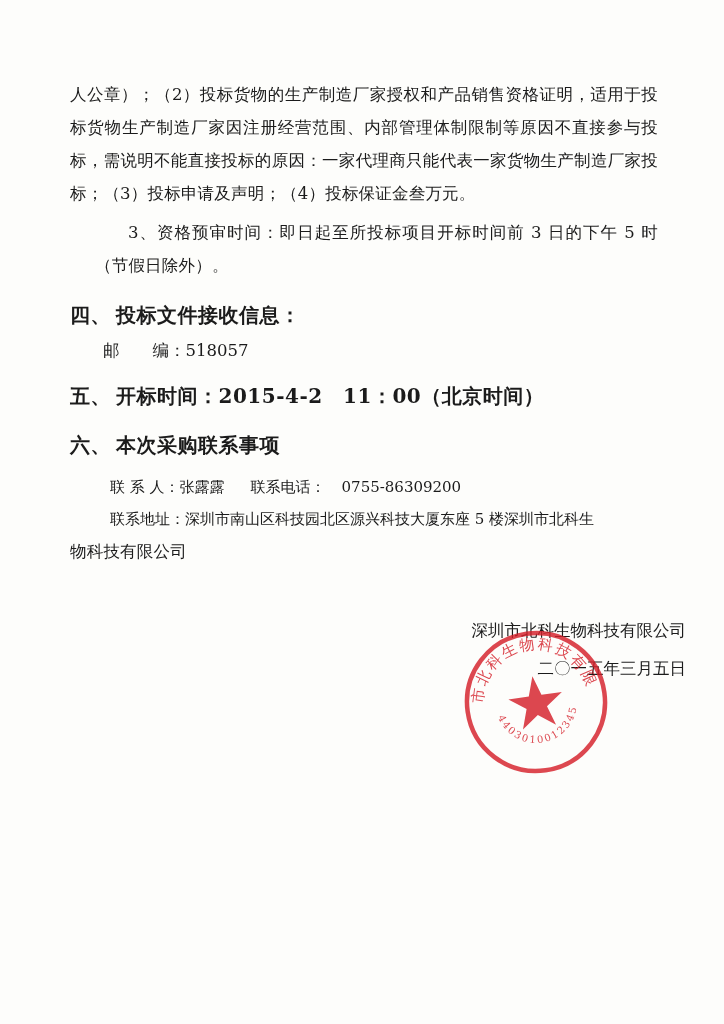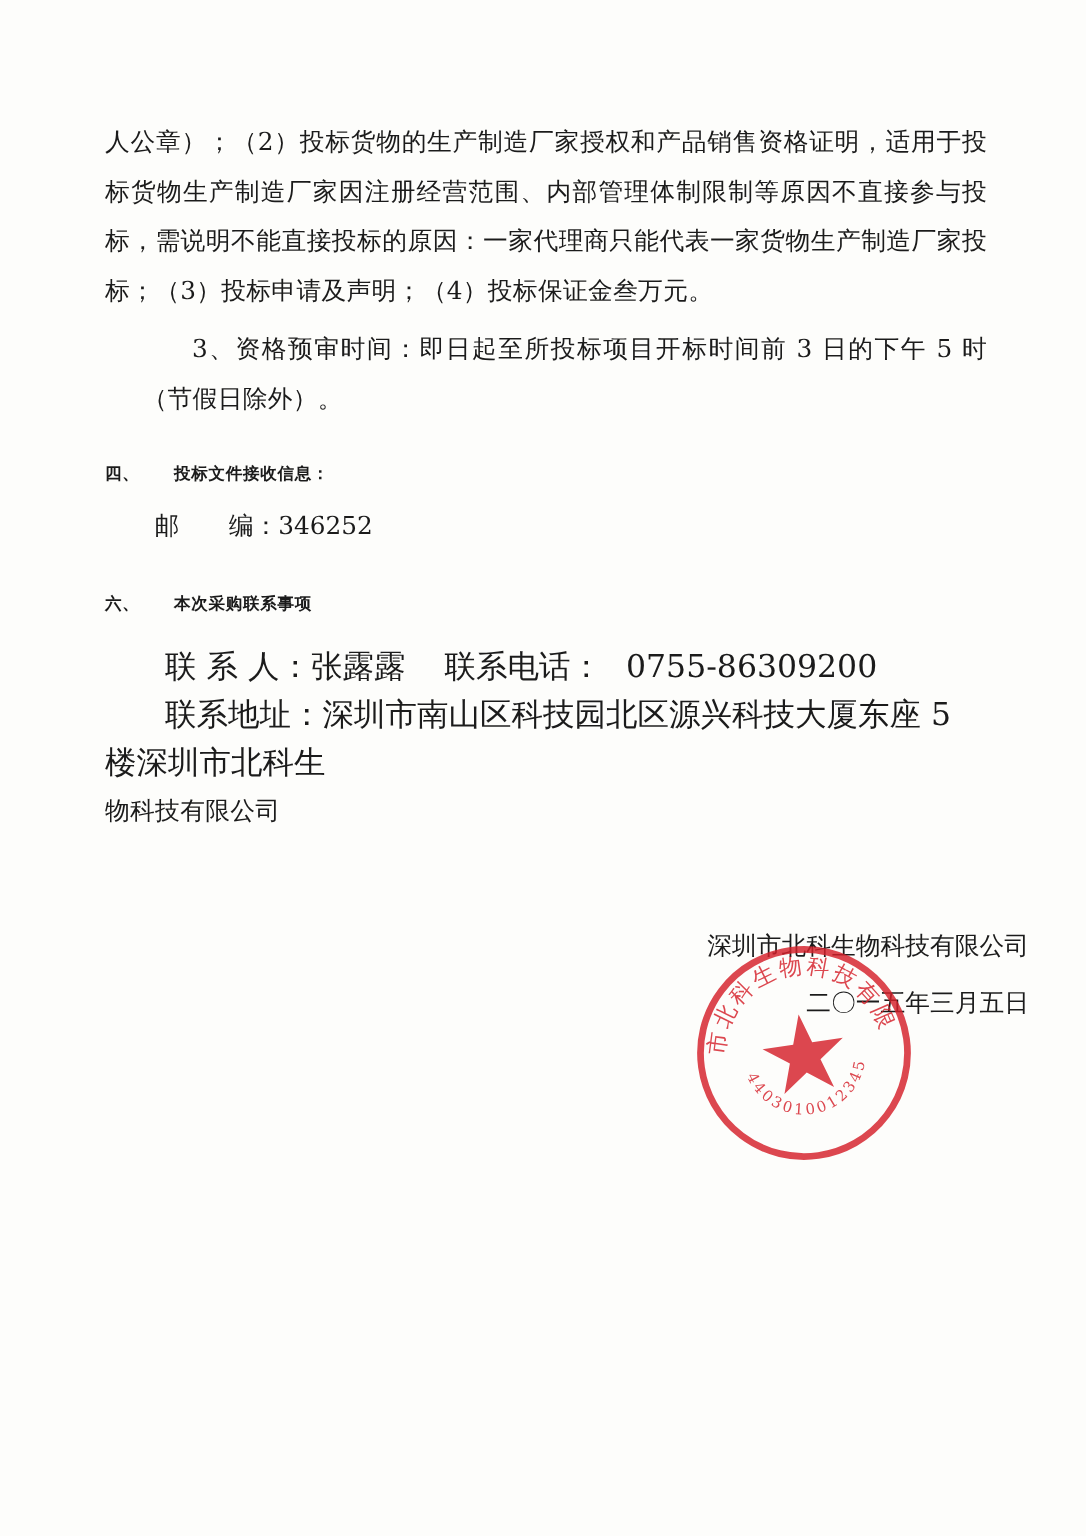--- a/index.html
+++ b/index.html
@@ -33,21 +33,21 @@
     text-align: justify;
     text-justify: inter-ideograph;
     margin: 0 0 0 0;
     letter-spacing: 0.2px;
   }
   .indent2 {
     text-indent: 33px;
     margin-left: 25px;
   }
   .section-head {
-    font-size: 11px;
+    font-size: 20px;
     line-height: 35px;
     font-weight: bold;
     margin: 6px 0 2px 0;
     letter-spacing: 0.5px;
   }
   .section-head .num {
     display: inline-block;
     min-width: 46px;
   }
   .sub {
@@ -62,21 +62,21 @@
     margin: 0;
     text-align: justify;
     text-justify: inter-ideograph;
     text-indent: 33px;
   }
   .gap-sm { height: 6px; }
   .gap-md { height: 10px; }
   .spacer-wide { display: inline-block; width: 26px; }
   .spacer-mid { display: inline-block; width: 16px; }
   .contact-line {
-    font-size: 21px;
+    font-size: 15px;
     line-height: 32px;
     text-indent: 40px;
     margin: 0;
   }
   .sign-block {
     position: absolute;
     right: 38px;
     top: 612px;
     width: 300px;
     text-align: right;
@@ -110,24 +110,27 @@
 
     <p class="para indent2">3、资格预审时间：即日起至所投标项目开标时间前 3 日的下午 5 时（节假日除外）。</p>
 
 
     <div class="gap-md"></div>
 
     <div class="section-head">
       <span class="num">四、</span><span>投标文件接收信息：</span>
     </div>
 
-    <p class="sub">邮　　编：346252</p>
+    <p class="sub">邮　　编：518057</p>
 
     <div class="gap-sm"></div>
 
+    <div class="section-head">
+      <span class="num">五、</span><span>开标时间：2015-4-2　11：00（北京时间）</span>
+    </div>
 
     <div class="gap-sm"></div>
 
     <div class="section-head">
       <span class="num">六、</span><span>本次采购联系事项</span>
     </div>
 
     <div class="gap-sm"></div>
 
     <p class="contact-line">

